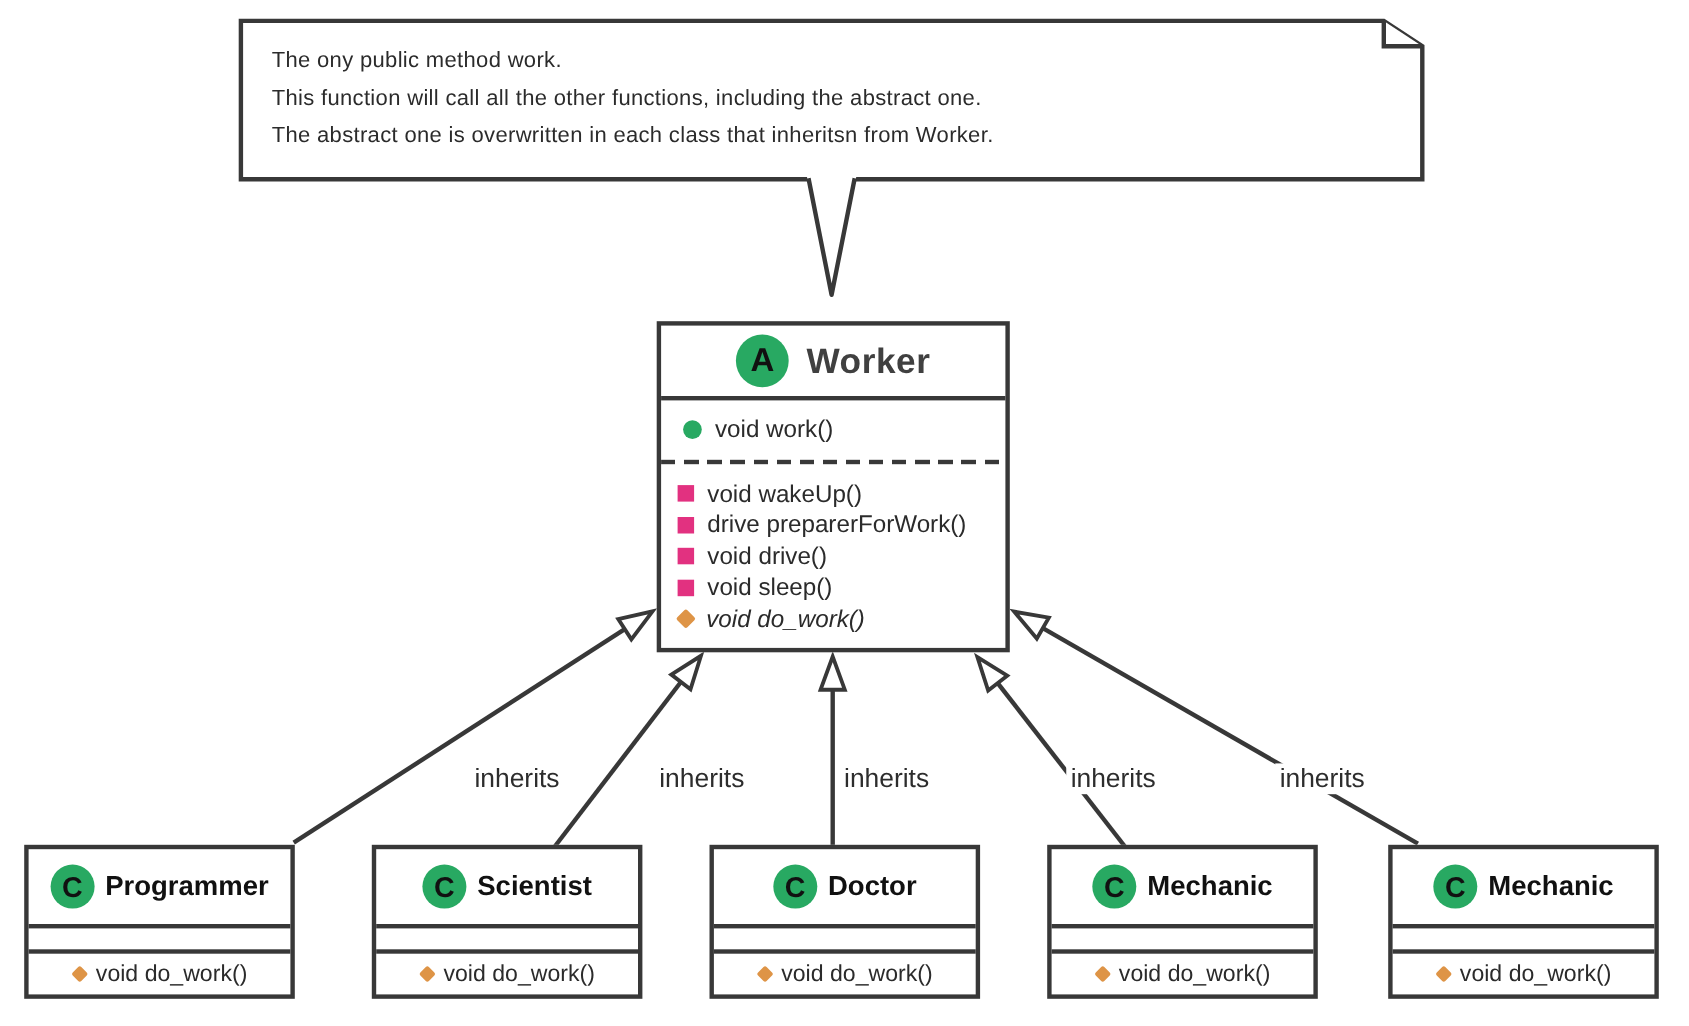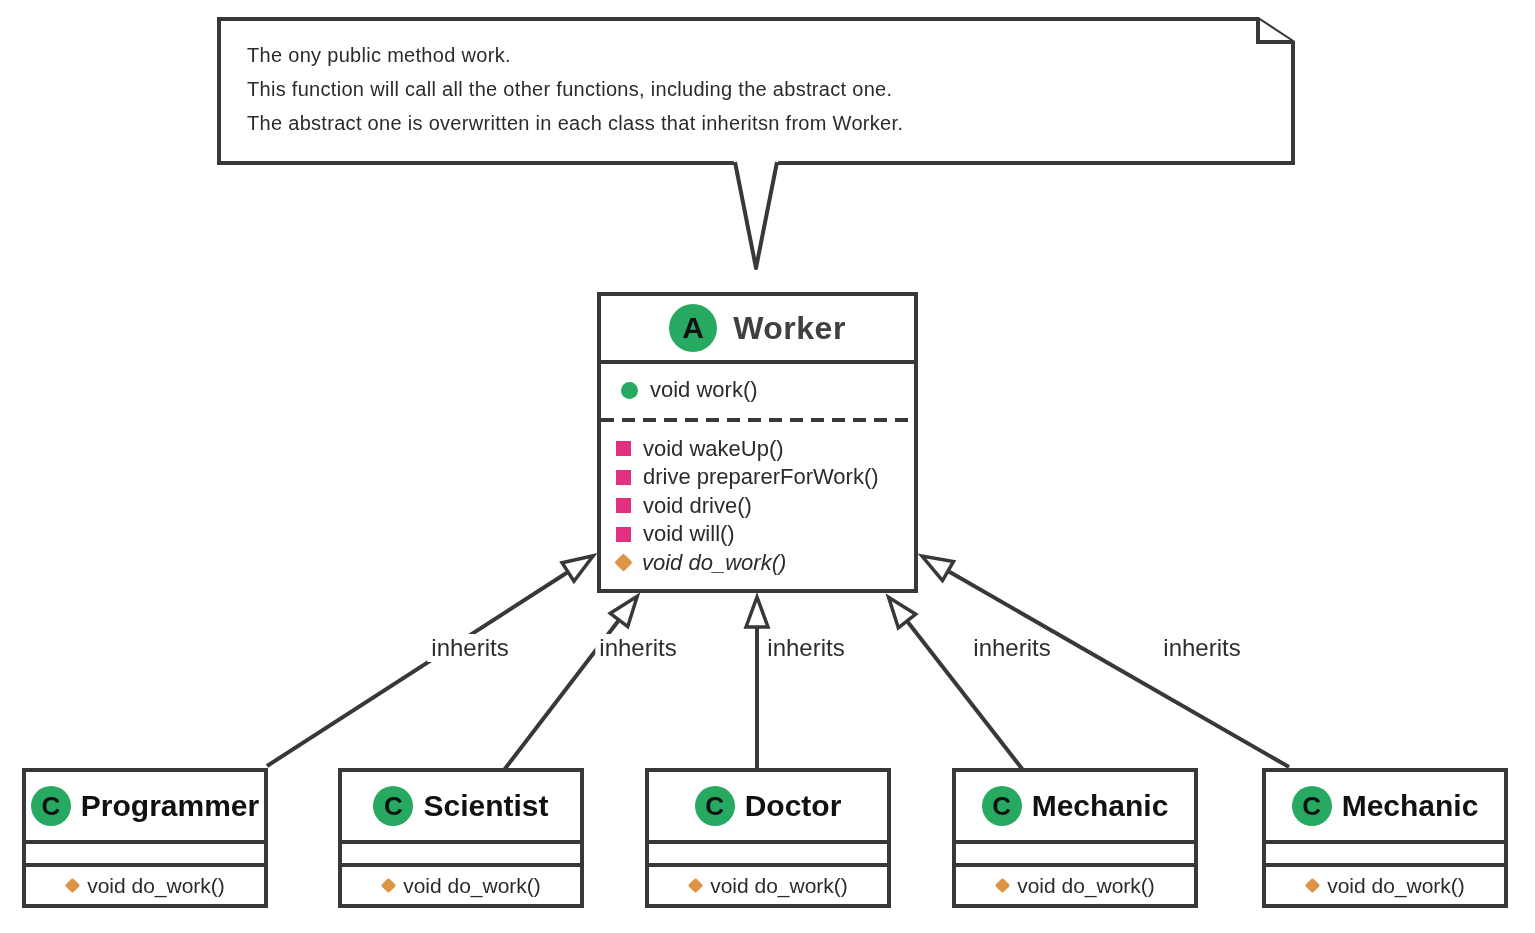--- a/index.html
+++ b/index.html
@@ -48,30 +48,30 @@
     height:4px;margin:0;
     background:repeating-linear-gradient(90deg,#383838 0 13px,transparent 13px 21px);
   }
 
   
   .sub{top:768px;width:246px;height:140px;}
   .sub-head{
     height:68px;border-bottom:4px solid #383838;
     display:flex;align-items:center;justify-content:center;gap:10px;
   }
-  .sub-title{font-size:30px;font-weight:bold;color:#111111;}
+  .sub-title{font-size:25px;font-weight:bold;color:#111111;}
   .sub-fields{height:19px;border-bottom:4px solid #383838;}
   .sub-method{
     height:37px;display:flex;align-items:center;justify-content:center;gap:9px;
     font-size:21px;color:#2b2b2b;
   }
 
   
   .edge-label{
-    position:absolute;top:648px;transform:translate(-50%,-50%);z-index:2;
+    position:absolute;top:708px;transform:translate(-50%,-50%);z-index:2;
     font-size:24px;color:#2d2d2d;background:#ffffff;padding:0 4px;
   }
 </style>
 </head>
 <body>
 
 <svg id="shapes" viewBox="0 0 1535 933" xmlns="http://www.w3.org/2000/svg">
   <defs>
     <marker id="gen" markerUnits="userSpaceOnUse" markerWidth="40" markerHeight="30" refX="3" refY="14" orient="auto">
       <path d="M3,3 L33,14 L3,25 Z" fill="#ffffff" stroke="#383838" stroke-width="3.5" stroke-linejoin="miter"></path>
@@ -117,21 +117,21 @@
     <div class="m-row">
       <span class="bullet square"></span>
       <span>drive preparerForWork()</span>
     </div>
     <div class="m-row">
       <span class="bullet square"></span>
       <span>void drive()</span>
     </div>
     <div class="m-row">
       <span class="bullet square"></span>
-      <span>void will()</span>
+      <span>void sleep()</span>
     </div>
     <div class="m-row">
       <span class="bullet diamond"></span>
       <span class="it">void do_work()</span>
     </div>
   </div>
 </div>
 
 <div class="uml-box sub" style="left:22px">
   <div class="sub-head">

